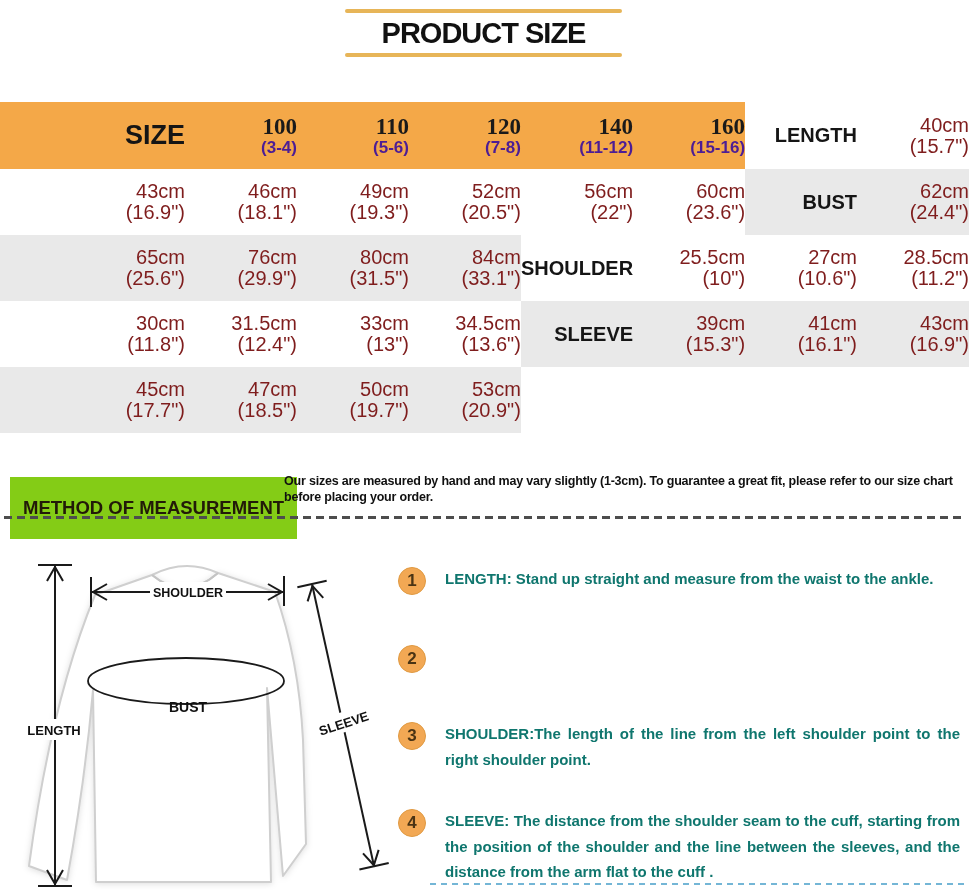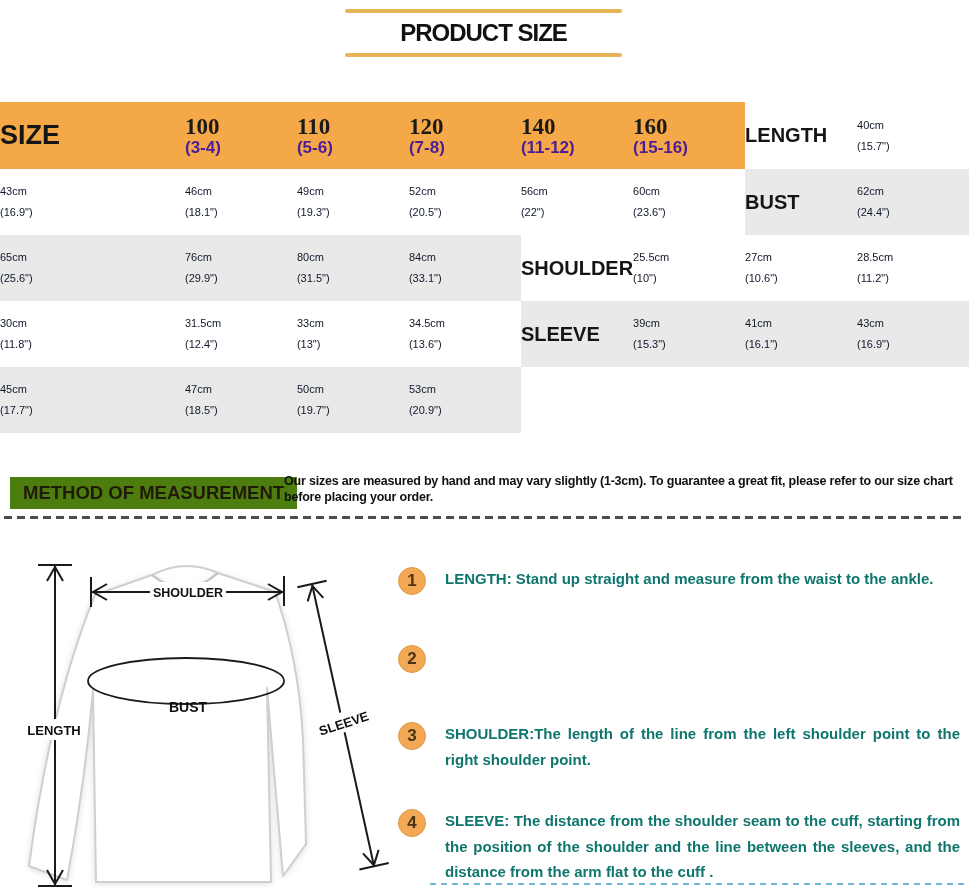--- a/index.html
+++ b/index.html
@@ -4,43 +4,43 @@
 <style>
   html,body{margin:0;padding:0;background:#ffffff;}
   body{
     width:969px;height:890px;position:relative;overflow:hidden;
     font-family:"Liberation Sans", sans-serif;color:#141414;
   }
 
   
   .title-block{position:absolute;left:345px;top:9px;width:277px;text-align:center;}
   .gold-line{height:4px;background:#e7b558;border-radius:2px;}
-  .page-title{margin:1px 0;font-size:24px;line-height:38px;font-weight:bold;
+  .page-title{margin:1px 0;font-size:29px;line-height:38px;font-weight:bold;
     letter-spacing:-1px;color:#111;}
 
   
   .size-table{
     position:absolute;left:0;top:102px;width:969px;
     display:grid;grid-template-columns:185px repeat(7,1fr);
     grid-template-rows:67px repeat(4,66px);
   }
-  .cell{display:flex;flex-direction:column;align-items:flex-start;justify-content:center;text-align:center;}
+  .cell{display:flex;flex-direction:column;align-items:flex-end;justify-content:center;text-align:center;}
   .cell.head{background:#f4a848;}
   .cell.row-even{background:#ffffff;}
   .cell.row-odd{background:#e9e9e9;}
   .size-title{font-size:27px;font-weight:bold;color:#151515;}
   .col-size{font-size:23px;font-weight:bold;line-height:23px;color:#1a1a1a;font-family:Liberation Serif, serif;}
   .col-age{font-size:17px;font-weight:bold;line-height:19px;color:#4c1d95;}
   .row-label{font-size:20px;font-weight:bold;color:#151515;}
-  .val-cm,.val-in{font-size:11px;line-height:21px;color:#0f172a;}
+  .val-cm,.val-in{font-size:20px;line-height:21px;color:#7f1d1d;}
 
   
   .method-heading{
-    position:absolute;left:10px;top:477px;height:30px;padding:1px 13px;
-    background:#4d7c0f;display:flex;align-items:center;
+    position:absolute;left:10px;top:477px;height:30px;padding:16px 13px;
+    background:#84cc16;display:flex;align-items:center;
     font-size:18.5px;font-weight:bold;color:#221a08;white-space:nowrap;
   }
   .method-note{
     position:absolute;left:284px;top:474px;width:688px;
     font-size:12.5px;font-weight:bold;line-height:15.5px;letter-spacing:-0.2px;color:#101010;
   }
   .dashed-sep{
     position:absolute;left:4px;top:516px;width:962px;height:3px;
     background:repeating-linear-gradient(90deg,#4d4d4d 0 8px,transparent 8px 13px);
   }

